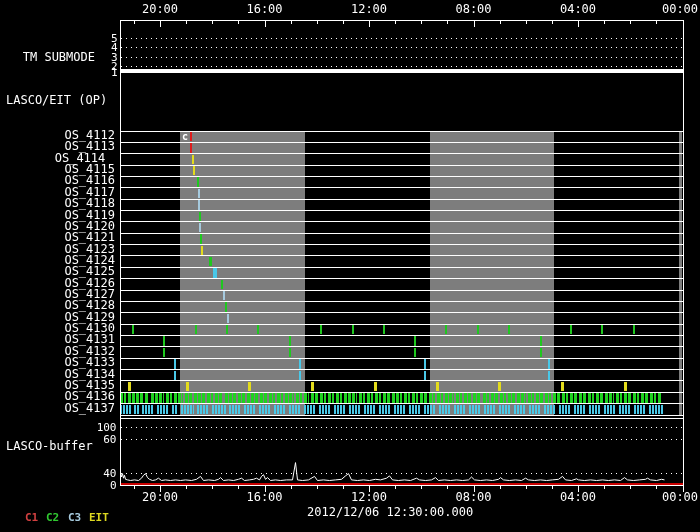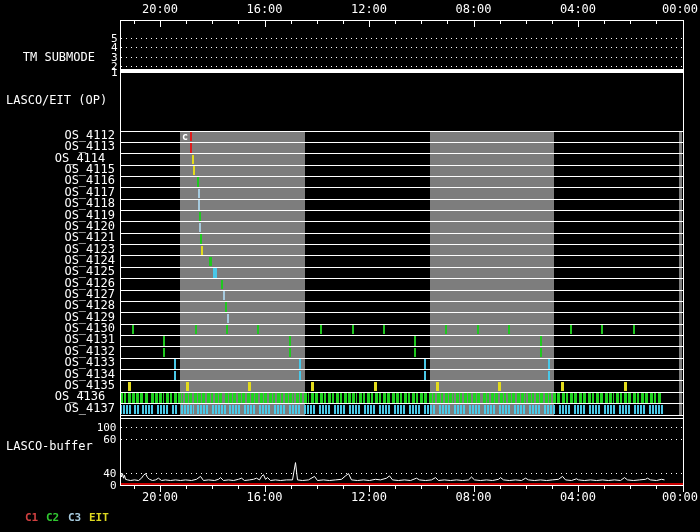--- a/index.html
+++ b/index.html
@@ -15,20 +15,21 @@
   .legend-item{position:absolute;font-size:11px;line-height:11px;font-weight:bold;}
   svg{position:absolute;z-index:4;}
 </style>
 </head>
 <body>
 
 <div id="screen">
   <div class="lbl" style="right:605px;top:51px;">TM SUBMODE</div>
   <div class="lbl" style="left:6px;top:94px;">LASCO/EIT (OP)</div>
   <div class="lbl" style="left:6px;top:440px;">LASCO-buffer</div>
+  <div class="lbl" style="left:307px;top:506px;">2012/12/06 12:30:00.000</div>
   <div id="gen" class="abs" style="left:12px;top:0;width:700px;height:532px;">
       <div class="abs" style="left: 107.5px; top: 20px; width: 1px; height: 465px; background: rgb(255, 255, 255); z-index: 8;"></div>
       <div class="abs" style="left: 670.5px; top: 20px; width: 1px; height: 465px; background: rgb(255, 255, 255); z-index: 8;"></div>
       <div class="abs" style="left: 107.5px; top: 20px; width: 564px; height: 1px; background: rgb(255, 255, 255); z-index: 8;"></div>
       <div class="abs" style="left: 107.5px; top: 485px; width: 564px; height: 1px; background: rgb(255, 255, 255); z-index: 8;"></div>
       <div class="abs" style="left: 670.5px; top: 20px; width: 1px; height: 7px; background: rgb(255, 255, 255); z-index: 8;"></div>
       <div class="abs" style="left: 670.5px; top: 485px; width: 1px; height: 7px; background: rgb(255, 255, 255); z-index: 8;"></div>
       <div class="abs" style="left: 644.375px; top: 20px; width: 1px; height: 4px; background: rgb(255, 255, 255); z-index: 8;"></div>
       <div class="abs" style="left: 644.375px; top: 485px; width: 1px; height: 4px; background: rgb(255, 255, 255); z-index: 8;"></div>
       <div class="abs" style="left: 618.25px; top: 20px; width: 1px; height: 4px; background: rgb(255, 255, 255); z-index: 8;"></div>
@@ -167,21 +168,21 @@
       <div class="abs" style="right: 597px; top: 379.92px; width: 70px; height: 11.36px; text-align: right; font-size: 12px; line-height: 11.36px;">OS_4135</div>
       <div class="abs ev" style="left: 116px; top: 381.92px; width: 3px; height: 9.36px; background: rgb(228, 220, 28);"></div>
       <div class="abs ev" style="left: 174px; top: 381.92px; width: 3px; height: 9.36px; background: rgb(228, 220, 28);"></div>
       <div class="abs ev" style="left: 236px; top: 381.92px; width: 3px; height: 9.36px; background: rgb(228, 220, 28);"></div>
       <div class="abs ev" style="left: 299px; top: 381.92px; width: 3px; height: 9.36px; background: rgb(228, 220, 28);"></div>
       <div class="abs ev" style="left: 362px; top: 381.92px; width: 3px; height: 9.36px; background: rgb(228, 220, 28);"></div>
       <div class="abs ev" style="left: 424px; top: 381.92px; width: 3px; height: 9.36px; background: rgb(228, 220, 28);"></div>
       <div class="abs ev" style="left: 486px; top: 381.92px; width: 3px; height: 9.36px; background: rgb(228, 220, 28);"></div>
       <div class="abs ev" style="left: 549px; top: 381.92px; width: 3px; height: 9.36px; background: rgb(228, 220, 28);"></div>
       <div class="abs ev" style="left: 612px; top: 381.92px; width: 3px; height: 9.36px; background: rgb(228, 220, 28);"></div>
-      <div class="abs" style="right: 597px; top: 391.28px; width: 70px; height: 11.36px; text-align: center; font-size: 12px; line-height: 11.36px;">OS_4136</div>
+      <div class="abs" style="right: 597px; top: 391.28px; width: 70px; height: 11.36px; text-align: right; font-size: 12px; line-height: 11.36px;">OS_4136</div>
       <div class="abs seg" style="left: 108px; top: 393.28px; width: 6px; height: 9.36px; background: repeating-linear-gradient(90deg, rgb(31, 212, 31) 0px, rgb(31, 212, 31) 3px, transparent 3px, transparent 4px);"></div>
       <div class="abs seg" style="left: 116px; top: 393.28px; width: 15px; height: 9.36px; background: repeating-linear-gradient(90deg, rgb(31, 212, 31) 0px, rgb(31, 212, 31) 3px, transparent 3px, transparent 4px);"></div>
       <div class="abs seg" style="left: 133px; top: 393.28px; width: 4px; height: 9.36px; background: repeating-linear-gradient(90deg, rgb(31, 212, 31) 0px, rgb(31, 212, 31) 3px, transparent 3px, transparent 4px);"></div>
       <div class="abs seg" style="left: 139px; top: 393.28px; width: 13px; height: 9.36px; background: repeating-linear-gradient(90deg, rgb(31, 212, 31) 0px, rgb(31, 212, 31) 3px, transparent 3px, transparent 4px);"></div>
       <div class="abs seg" style="left: 154px; top: 393.28px; width: 6px; height: 9.36px; background: repeating-linear-gradient(90deg, rgb(31, 212, 31) 0px, rgb(31, 212, 31) 3px, transparent 3px, transparent 4px);"></div>
       <div class="abs seg" style="left: 162px; top: 393.28px; width: 9px; height: 9.36px; background: repeating-linear-gradient(90deg, rgb(31, 212, 31) 0px, rgb(31, 212, 31) 3px, transparent 3px, transparent 4px);"></div>
       <div class="abs seg" style="left: 173px; top: 393.28px; width: 7px; height: 9.36px; background: repeating-linear-gradient(90deg, rgb(31, 212, 31) 0px, rgb(31, 212, 31) 3px, transparent 3px, transparent 4px);"></div>
       <div class="abs seg" style="left: 182px; top: 393.28px; width: 11px; height: 9.36px; background: repeating-linear-gradient(90deg, rgb(31, 212, 31) 0px, rgb(31, 212, 31) 3px, transparent 3px, transparent 4px);"></div>
       <div class="abs seg" style="left: 195px; top: 393.28px; width: 6px; height: 9.36px; background: repeating-linear-gradient(90deg, rgb(31, 212, 31) 0px, rgb(31, 212, 31) 3px, transparent 3px, transparent 4px);"></div>
       <div class="abs seg" style="left: 203px; top: 393.28px; width: 8px; height: 9.36px; background: repeating-linear-gradient(90deg, rgb(31, 212, 31) 0px, rgb(31, 212, 31) 3px, transparent 3px, transparent 4px);"></div>

